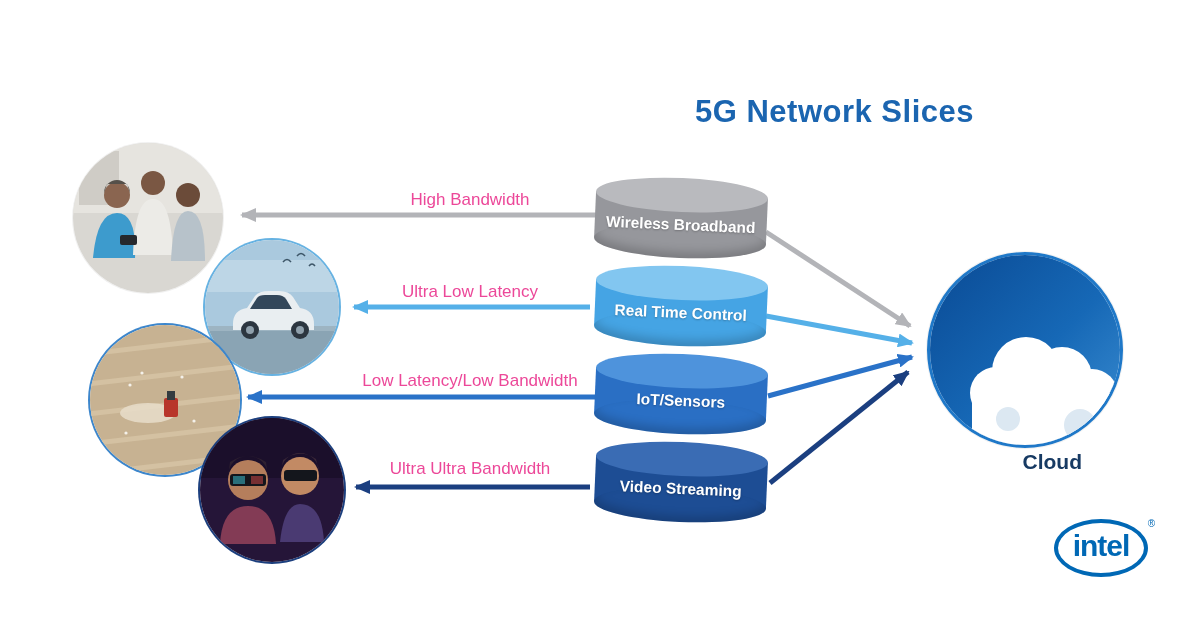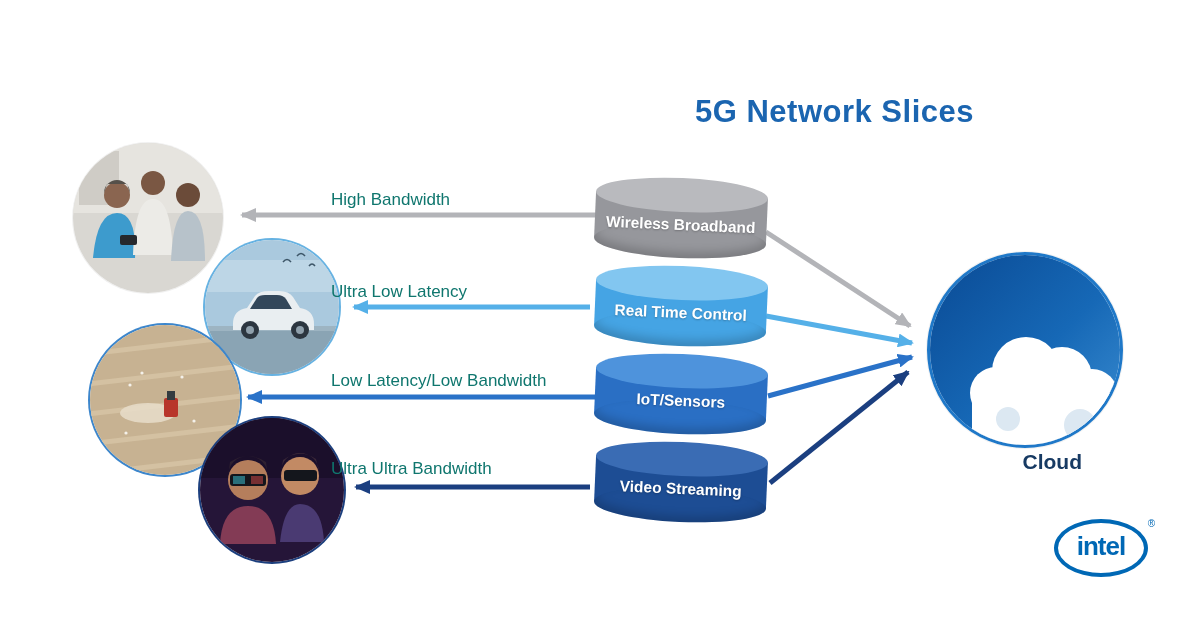--- a/index.html
+++ b/index.html
@@ -6,22 +6,22 @@
   #canvas {
     position:relative; width:1201px; height:630px; background:#ffffff;
     font-family:"Liberation Sans", sans-serif; overflow:hidden;
   }
   .page-title {
     position:absolute; left:374px; top:94px; width:600px; text-align:right;
     font-size:31px; font-weight:bold; color:#1b65b0; letter-spacing:0.5px;
   }
   
   .req-label {
-    position:absolute; left:331px; width:240px; text-align:left;
-    font-size:17px; color:#0f766e;
+    position:absolute; left:350px; width:240px; text-align:center;
+    font-size:17px; color:#ec4899;
   }
   
   .photo-circle { position:absolute; border-radius:50%; overflow:hidden; box-shadow:0 0 0 1px rgba(0,0,0,0.06); }
   .photo-circle svg { display:block; width:100%; height:100%; }
   
   .cylinder { position:absolute; left:595px; width:172px; height:80px; transform:rotate(2.5deg); }
   .cyl-mid    { position:absolute; left:0; top:17px; width:100%; height:46px; background:var(--body,#888); }
   .cyl-bottom { position:absolute; left:0; top:46px; width:100%; height:34px; border-radius:50%; background:var(--body,#888); box-shadow:inset 0 -6px 10px rgba(0,0,0,0.18); }
   .cyl-top    { position:absolute; left:0; top:0;  width:100%; height:34px; border-radius:50%; background:var(--top,#aaa); }
   .cyl-label  {
@@ -35,21 +35,21 @@
   .cloud-label {
     position:absolute; left:962px; top:450px; width:120px; text-align:right;
     font-size:21px; font-weight:bold; color:#173a63;
   }
   
   .intel-logo {
     position:absolute; left:1054px; top:519px; width:86px; height:50px;
     border:4px solid #0068b5; border-radius:50%;
     display:flex; align-items:center; justify-content:center;
   }
-  .intel-text { color:#0068b5; font-size:26px; font-weight:bold; letter-spacing:-1px; line-height:1; padding-bottom:4px; }
+  .intel-text { color:#0068b5; font-size:30px; font-weight:bold; letter-spacing:-1px; line-height:1; padding-bottom:4px; }
   .intel-r { position:absolute; right:-11px; top:-5px; font-size:10px; color:#0068b5; }
 </style>
 </head>
 <body>
 
 <div id="canvas">
 
   <div class="page-title">5G Network Slices</div>
 
   <div class="photo-circle" style="left:73px; top:143px; width:150px; height:150px;">

